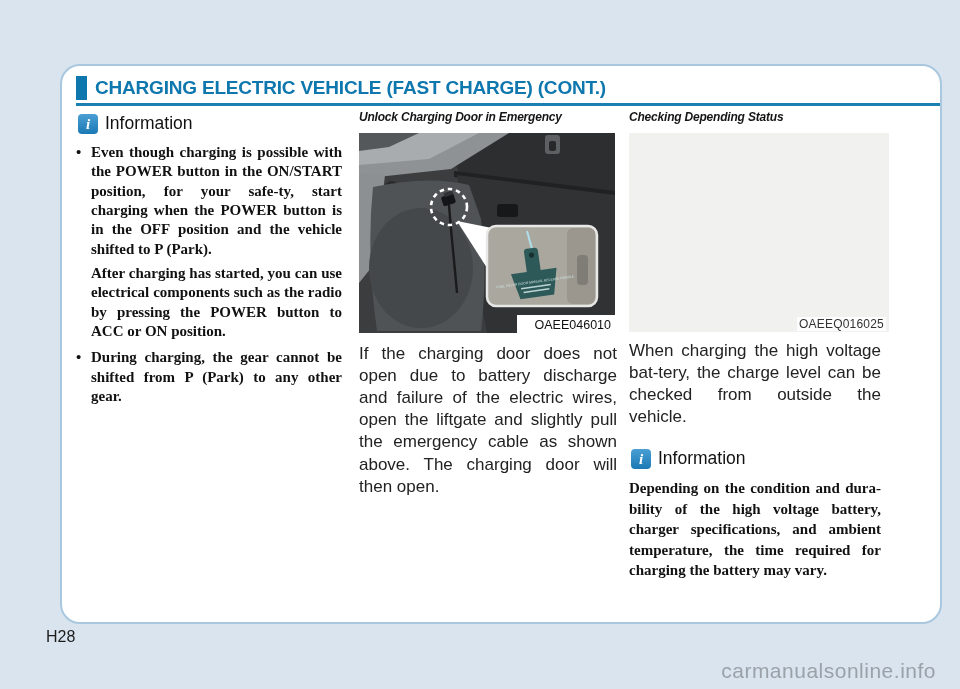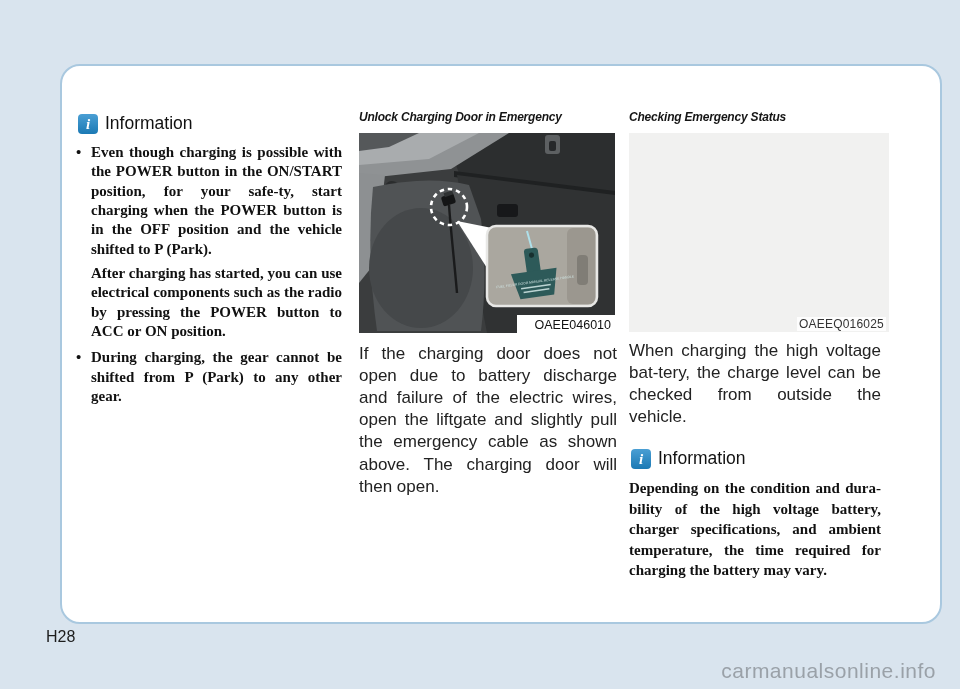--- a/index.html
+++ b/index.html
@@ -70,20 +70,24 @@
   .watermark{
     position:absolute;right:24px;bottom:6px;font-size:21px;color:#9aa1a8;
     letter-spacing:0.5px;
   }
 </style>
 </head>
 <body>
 
 <div class="page-box">
 
+  <div class="hdr">
+    <div class="hdr-bar"></div>
+    <div class="hdr-title">CHARGING ELECTRIC VEHICLE (FAST CHARGE) (CONT.)</div>
+  </div>
 
   <div class="col col1">
     <div class="info-hdr">
       <div class="info-icon">i</div>
       <div class="info-title">Information</div>
     </div>
     <div class="serif-b">
       <div class="bullet-row">
         <span class="bullet-mark">•</span>
         <span class="bullet-text">Even though charging is possible with the POWER button in the ON/START position, for your safe-ty, start charging when the POWER button is in the OFF position and the vehicle shifted to P (Park).</span>
@@ -149,21 +153,21 @@
 
         <rect x="158" y="182" width="98" height="18" fill="#ffffff"></rect>
         <text x="252" y="196" text-anchor="end" font-size="12.5" fill="#111">OAEE046010</text>
       </svg>
     </div>
 
     <div class="sans-body">If the charging door does not open due to battery discharge and failure of the electric wires, open the liftgate and slightly pull the emergency cable as shown above. The charging door will then open.</div>
   </div>
 
   <div class="col col3">
-    <div class="col-heading">Checking Emergency Status</div>
+    <div class="col-heading">Checking Depending Status</div>
 
     <div class="img3-wrap">
       <span class="img3-caption">OAEEQ016025</span>
     </div>
 
     <div class="sans-body">When charging the high voltage bat-tery, the charge level can be checked from outside the vehicle.</div>
 
     <div class="info-hdr">
       <div class="info-icon">i</div>
       <div class="info-title">Information</div>

